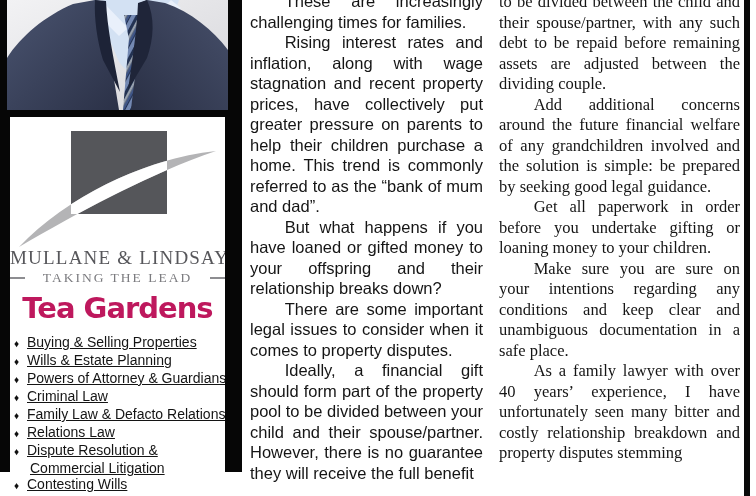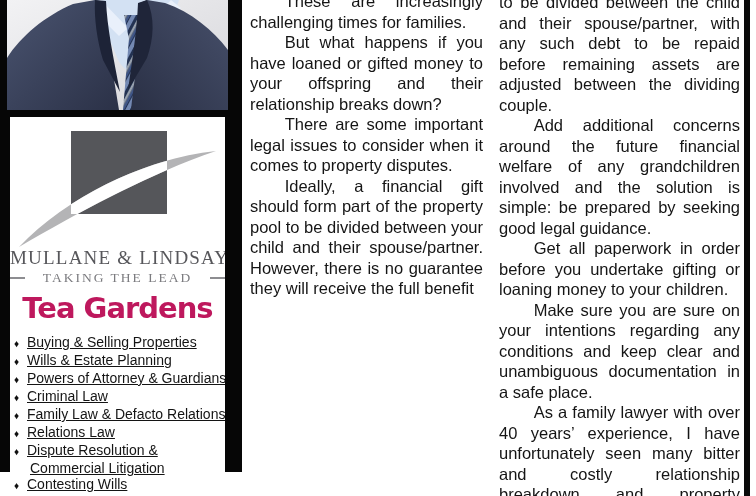--- a/index.html
+++ b/index.html
@@ -32,21 +32,21 @@
   }
 
   .services { margin-top:9px; padding-left:4px; font-size:14px; line-height:16px; color:#141414;text-decoration:underline; }
   .service-item { white-space:nowrap; }
   .bullet { display:inline-block; width:13px; font-size:10px; color:#111; }
   .service-cont, .service-sub { white-space:nowrap; padding-left:16px; }
 
   
   .col { position:absolute; top:0; height:496px; overflow:hidden; color:#151515; }
   .col-middle { left:250px; width:233px; }
-  .col-right  { left:499px; width:241px; }
+  .col-right  { left:499px; width:241px;font-family:Liberation Serif, serif; }
   .col-inner-middle { margin-top:-9px; }
   .col-inner-right  { margin-top:-8px; }
   .col p {
     margin:0; font-size:16.5px; line-height:20.5px;
     text-align:justify; text-indent:2.1em;
   }
   .col p.no-indent { text-indent:0; }
 
   .right-rule { position:absolute; left:744px; top:0; width:6px; height:496px; background:#0a0a0a; }
 </style>
@@ -127,20 +127,21 @@
       <div class="service-item"><span class="bullet">♦</span><span>Contesting Wills</span></div>
 
     </div>
 
   </div>
 </div>
 
 <div class="col col-middle">
   <div class="col-inner-middle">
     <p>These are increasingly challenging times for families.</p>
+    <p>Rising interest rates and inflation, along with wage stagnation and recent property prices, have collectively put greater pressure on parents to help their children purchase a home. This trend is commonly referred to as the “bank of mum and dad”.</p>
     <p>But what happens if you have loaned or gifted money to your offspring and their relationship breaks down?</p>
     <p>There are some important legal issues to consider when it comes to property disputes.</p>
     <p>Ideally, a financial gift should form part of the property pool to be divided between your child and their spouse/partner. However, there is no guarantee they will receive the full benefit</p>
   </div>
 </div>
 
 <div class="col col-right">
   <div class="col-inner-right">
     <p class="no-indent">to be divided between the child and their spouse/partner, with any such debt to be repaid before remaining assets are adjusted between the dividing couple.</p>
     <p>Add additional concerns around the future financial welfare of any grandchildren involved and the solution is simple: be prepared by seeking good legal guidance.</p>

